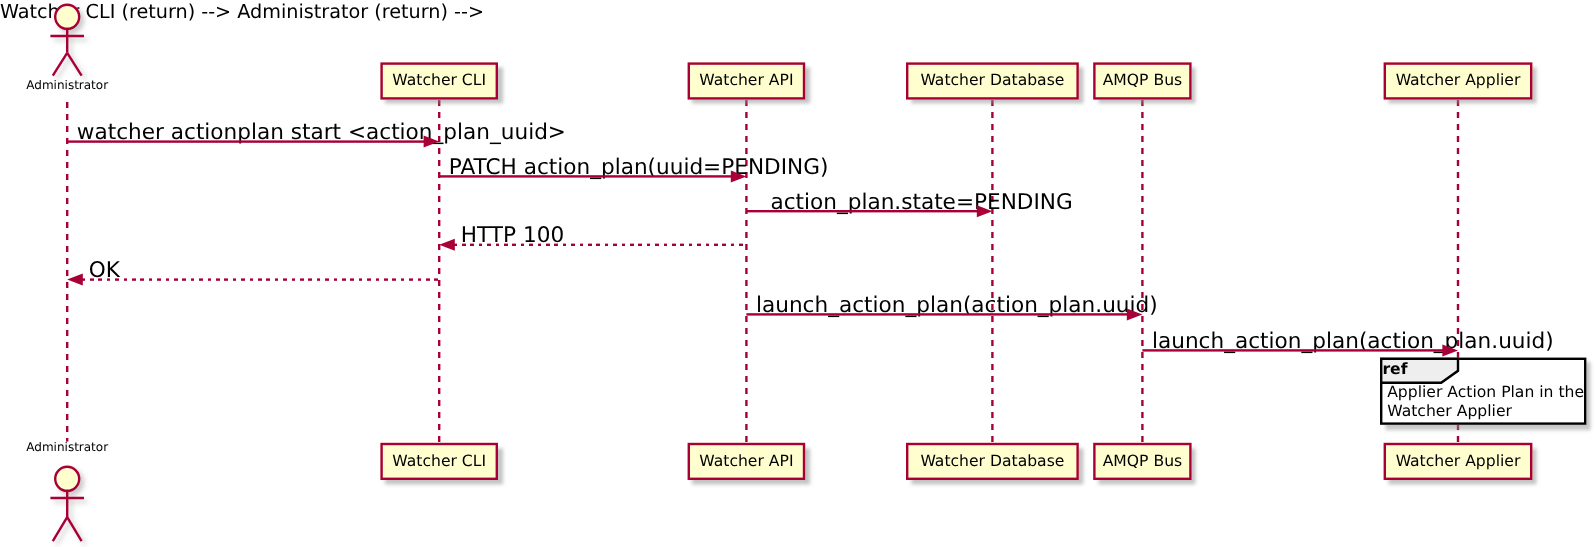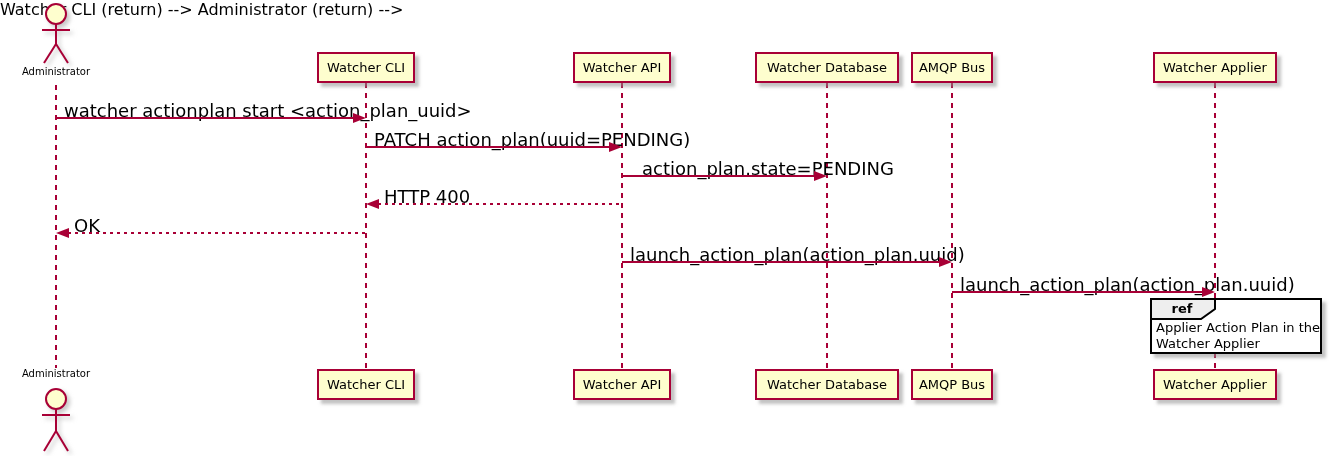--- a/index.html
+++ b/index.html
@@ -85,21 +85,20 @@
     width: 172px; height: 56px;
     background: #ffffff;
     border: 2px solid var(--ref-border);
     box-shadow: 4px 4px 3px rgba(145,145,145,0.55);
     z-index: 5;
   }
   .ref-header-svg { position: absolute; left: -2px; top: -2px; }
   .ref-keyword {
     position: absolute;
     left: 0; top: 1px; width: 60px;
-    text-align: center;
     font-weight: bold;
     font-size: 13px;
     z-index: 6;
   }
   .ref-text {
     position: absolute;
     left: 4px; top: 20px;
     font-size: 13px;
     line-height: 16px;
     white-space: nowrap;
@@ -155,21 +154,21 @@
   <div class="mlabel" style="left:374px; top:129px;">PATCH action_plan(uuid=PENDING)</div>
   <div class="mline" style="left:366px; top:146px; width:245px;"></div>
   <div class="arr-r" style="left:609px; top:142px;"></div>
 
   
   <div class="mlabel" style="left:630px; top:158px;margin-left:12px;">action_plan.state=PENDING</div>
   <div class="mline" style="left:622px; top:175px; width:194px;"></div>
   <div class="arr-r" style="left:814px; top:171px;"></div>
 
    Watcher CLI (return) --&gt;
-  <div class="mlabel" style="left:384px; top:186px;">HTTP 400</div>
+  <div class="mlabel" style="left:384px; top:186px;">HTTP 100</div>
   <div class="mline-d" style="left:378px; top:203px; width:244px;"></div>
   <div class="arr-l" style="left:366px; top:199px;"></div>
 
    Administrator (return) --&gt;
   <div class="mlabel" style="left:74px; top:215px;">OK</div>
   <div class="mline-d" style="left:68px; top:232px; width:298px;"></div>
   <div class="arr-l" style="left:56px; top:228px;"></div>
 
   
   <div class="mlabel" style="left:630px; top:244px;">launch_action_plan(action_plan.uuid)</div>

